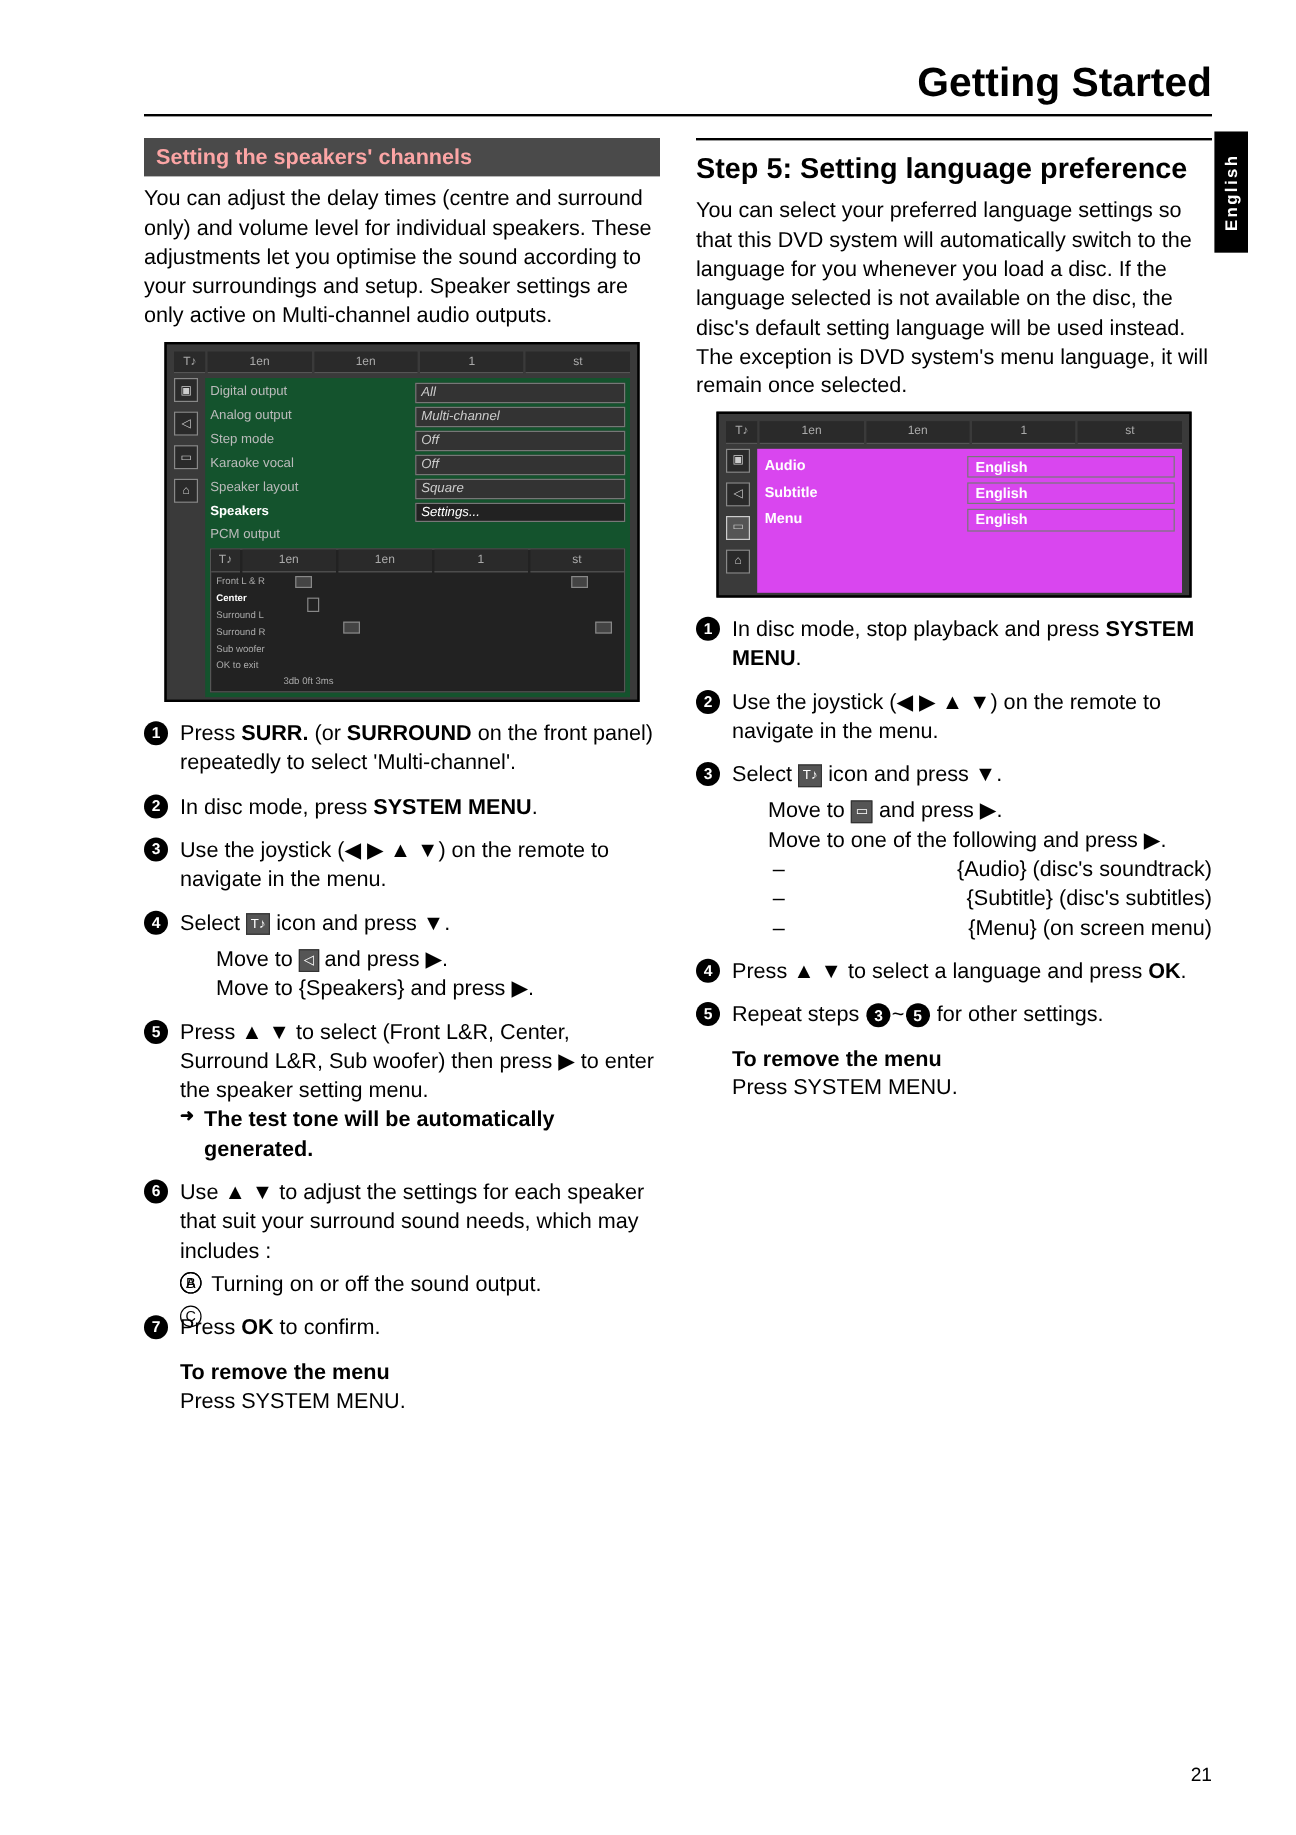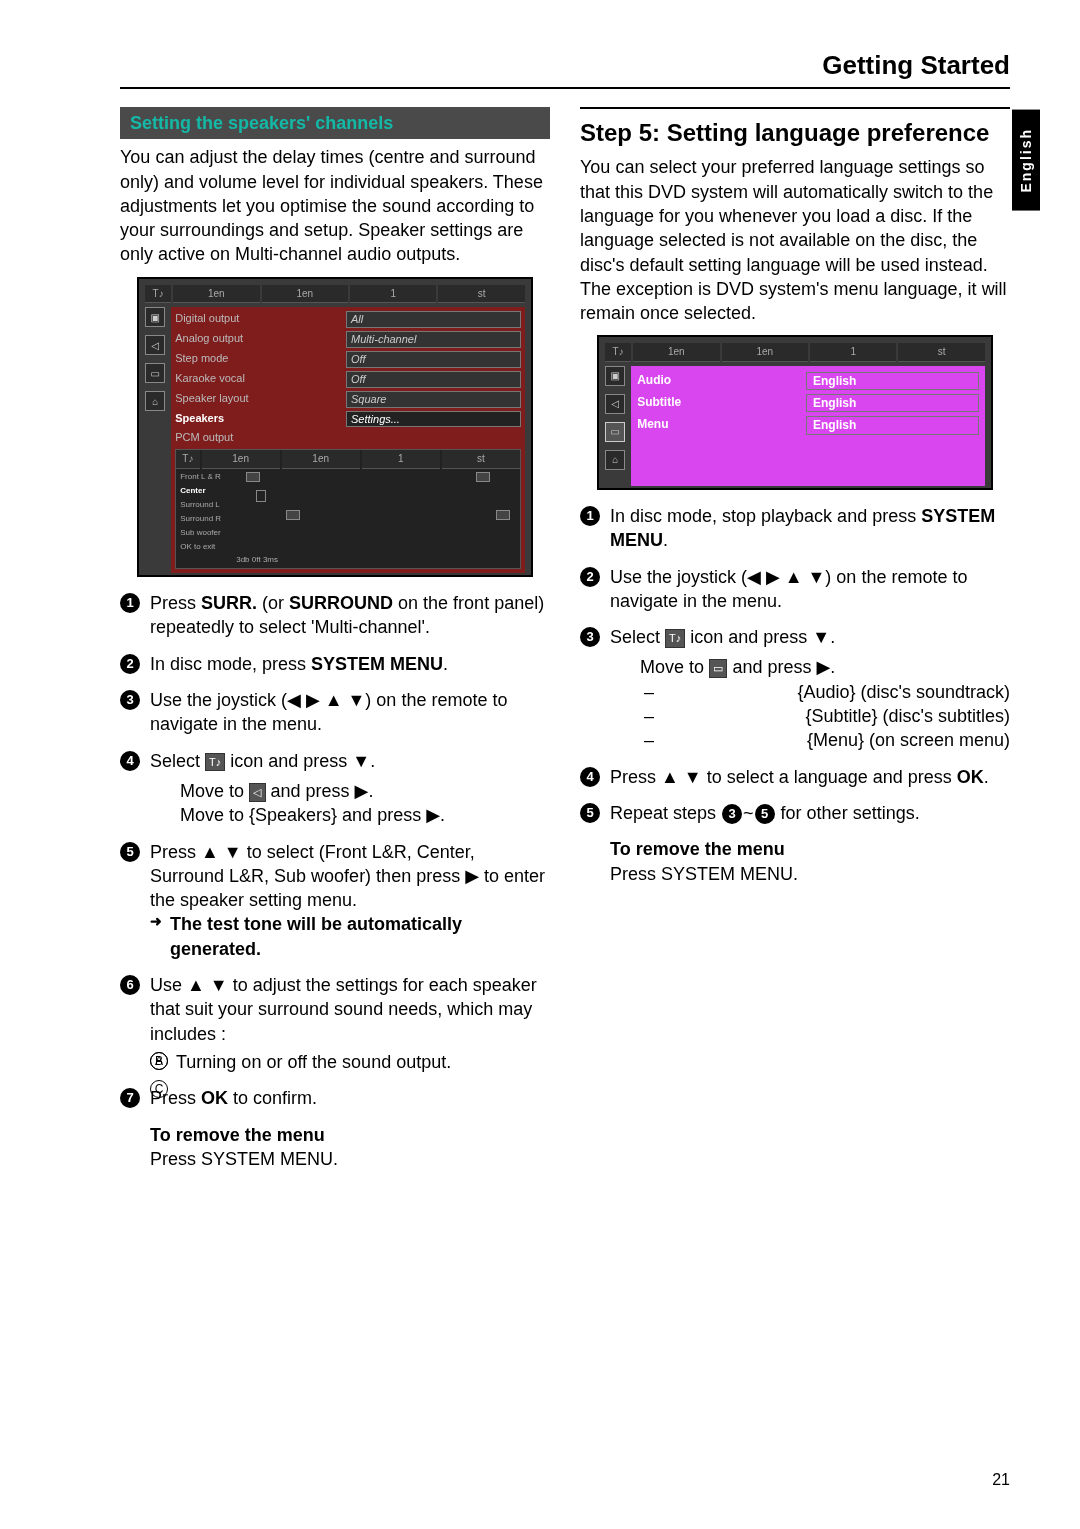--- a/index.html
+++ b/index.html
@@ -8,21 +8,21 @@
     background: #fff;
     width: 1080px;
     height: 1529px;
     position: relative;
     color: #000;
   }
   .page {
     padding: 50px 70px 40px 120px;
   }
   .page-title {
-    font-size: 26px;
+    font-size: 34px;
     font-weight: bold;
     text-align: right;
     border-bottom: 2px solid #000;
     padding-bottom: 6px;
     margin-bottom: 18px;
   }
   .lang-tab {
     position: absolute;
     right: 40px;
     top: 110px;
@@ -39,21 +39,21 @@
     display: flex;
     gap: 30px;
   }
   .col {
     flex: 1;
     font-size: 18px;
     line-height: 1.35;
   }
   .section-bar {
     background: #4a4a4a;
-    color: #14b8a6;
+    color: #fca5a5;
     font-weight: bold;
     padding: 4px 10px;
     margin-bottom: 6px;
     font-size: 18px;
   }
   .step-title {
     font-size: 24px;
     font-weight: bold;
     margin-bottom: 6px;
     border-top: 2px solid #000;
@@ -99,21 +99,21 @@
     border: 1px solid #888;
     background: #2a2a2a;
     color: #ccc;
     font-size: 10px;
     display: flex;
     align-items: center;
     justify-content: center;
   }
   .fig-list {
     flex: 1;
-    background: #7f1d1d;
+    background: #14532d;
     padding: 4px;
   }
   .fig-row {
     display: flex;
     gap: 6px;
     margin-bottom: 3px;
   }
   .fig-label {
     flex: 1;
     color: #bbb;
@@ -419,20 +419,21 @@
 
       <ol class="steps">
         <li><span class="numcircle">1</span>
           <span>In disc mode, stop playback and press </span><b>SYSTEM MENU</b><span>.</span>
         </li>
         <li><span class="numcircle">2</span><span>Use the joystick (◀ ▶ ▲ ▼) on the remote to navigate in the menu.</span></li>
         <li><span class="numcircle">3</span>
           <span>Select </span><span class="icon-box">T♪</span><span> icon and press ▼.</span>
           <div class="sub" style="margin-top:6px">
             <span>Move to </span><span class="icon-box">▭</span><span> and press ▶.</span><br>
+            <span>Move to one of the following and press ▶.</span>
             <div class="sub-bullet">{Audio} (disc's soundtrack)</div>
             <div class="sub-bullet">{Subtitle} (disc's subtitles)</div>
             <div class="sub-bullet">{Menu} (on screen menu)</div>
           </div>
         </li>
         <li><span class="numcircle">4</span>
           <span>Press ▲ ▼ to select a language and press </span><b>OK</b><span>.</span>
         </li>
         <li><span class="numcircle">5</span>
           <span>Repeat steps </span><span class="numcircle inline">3</span><span>~</span><span class="numcircle inline">5</span><span> for other settings.</span>

